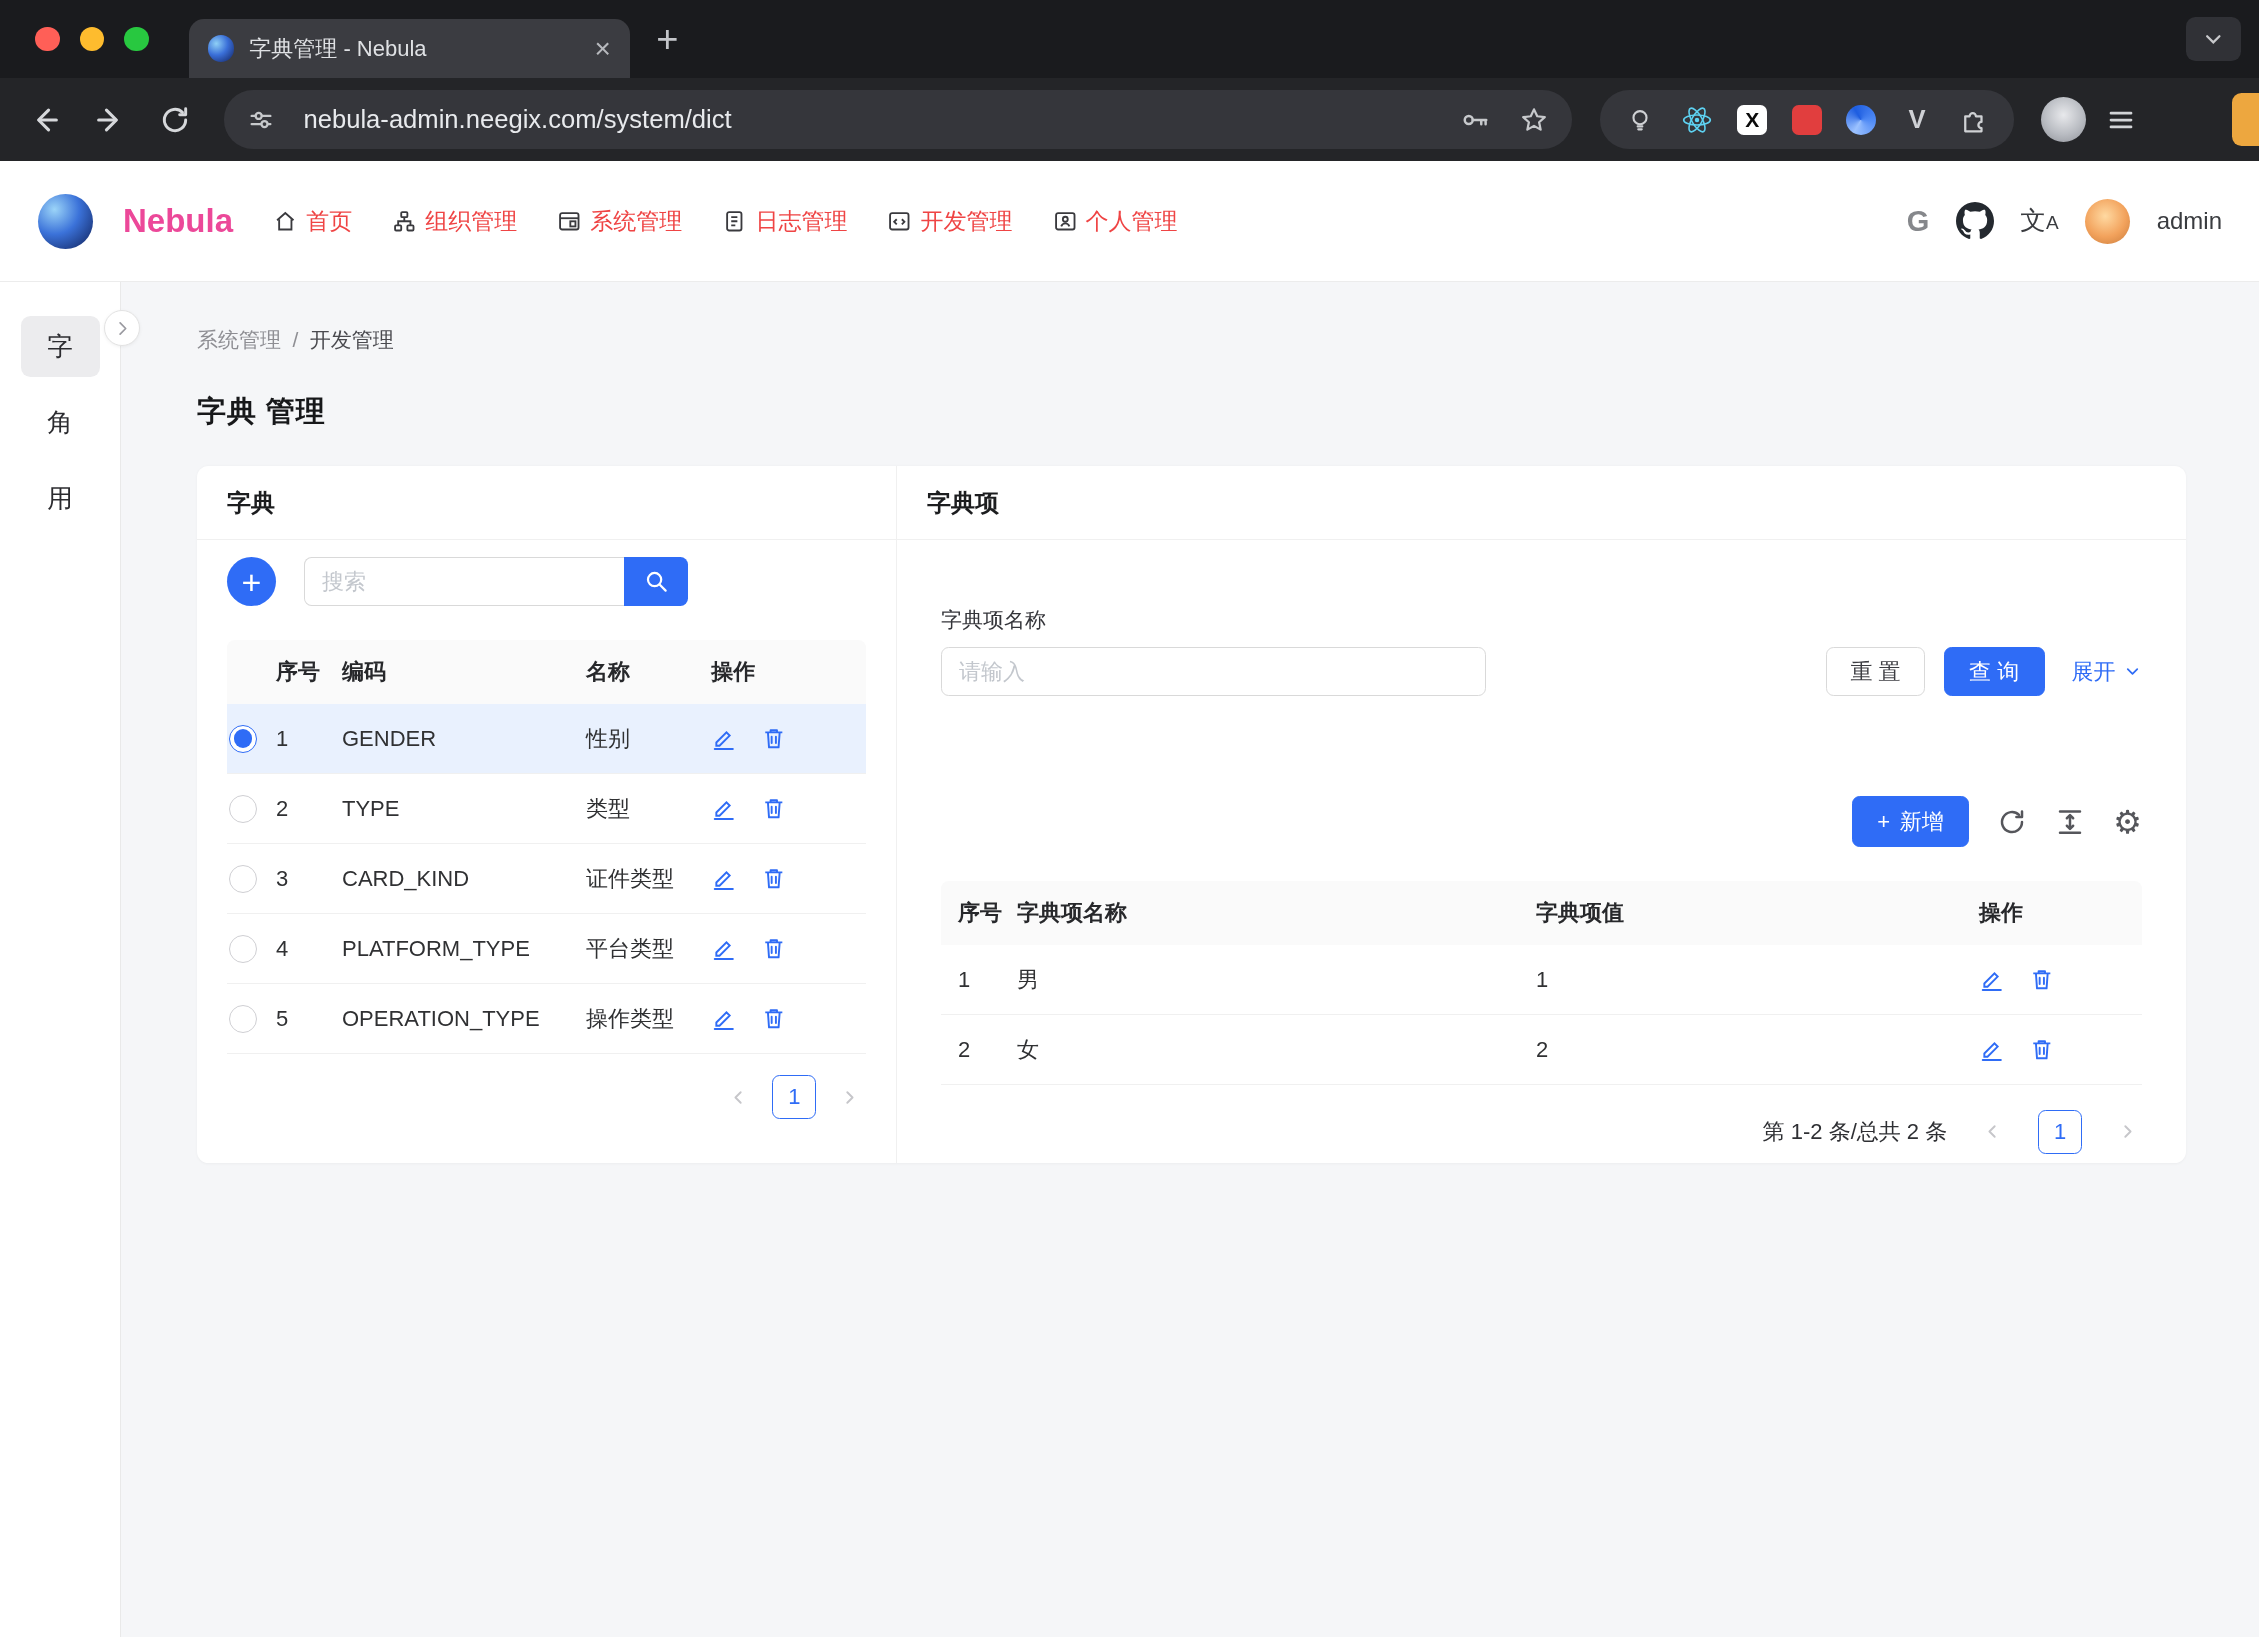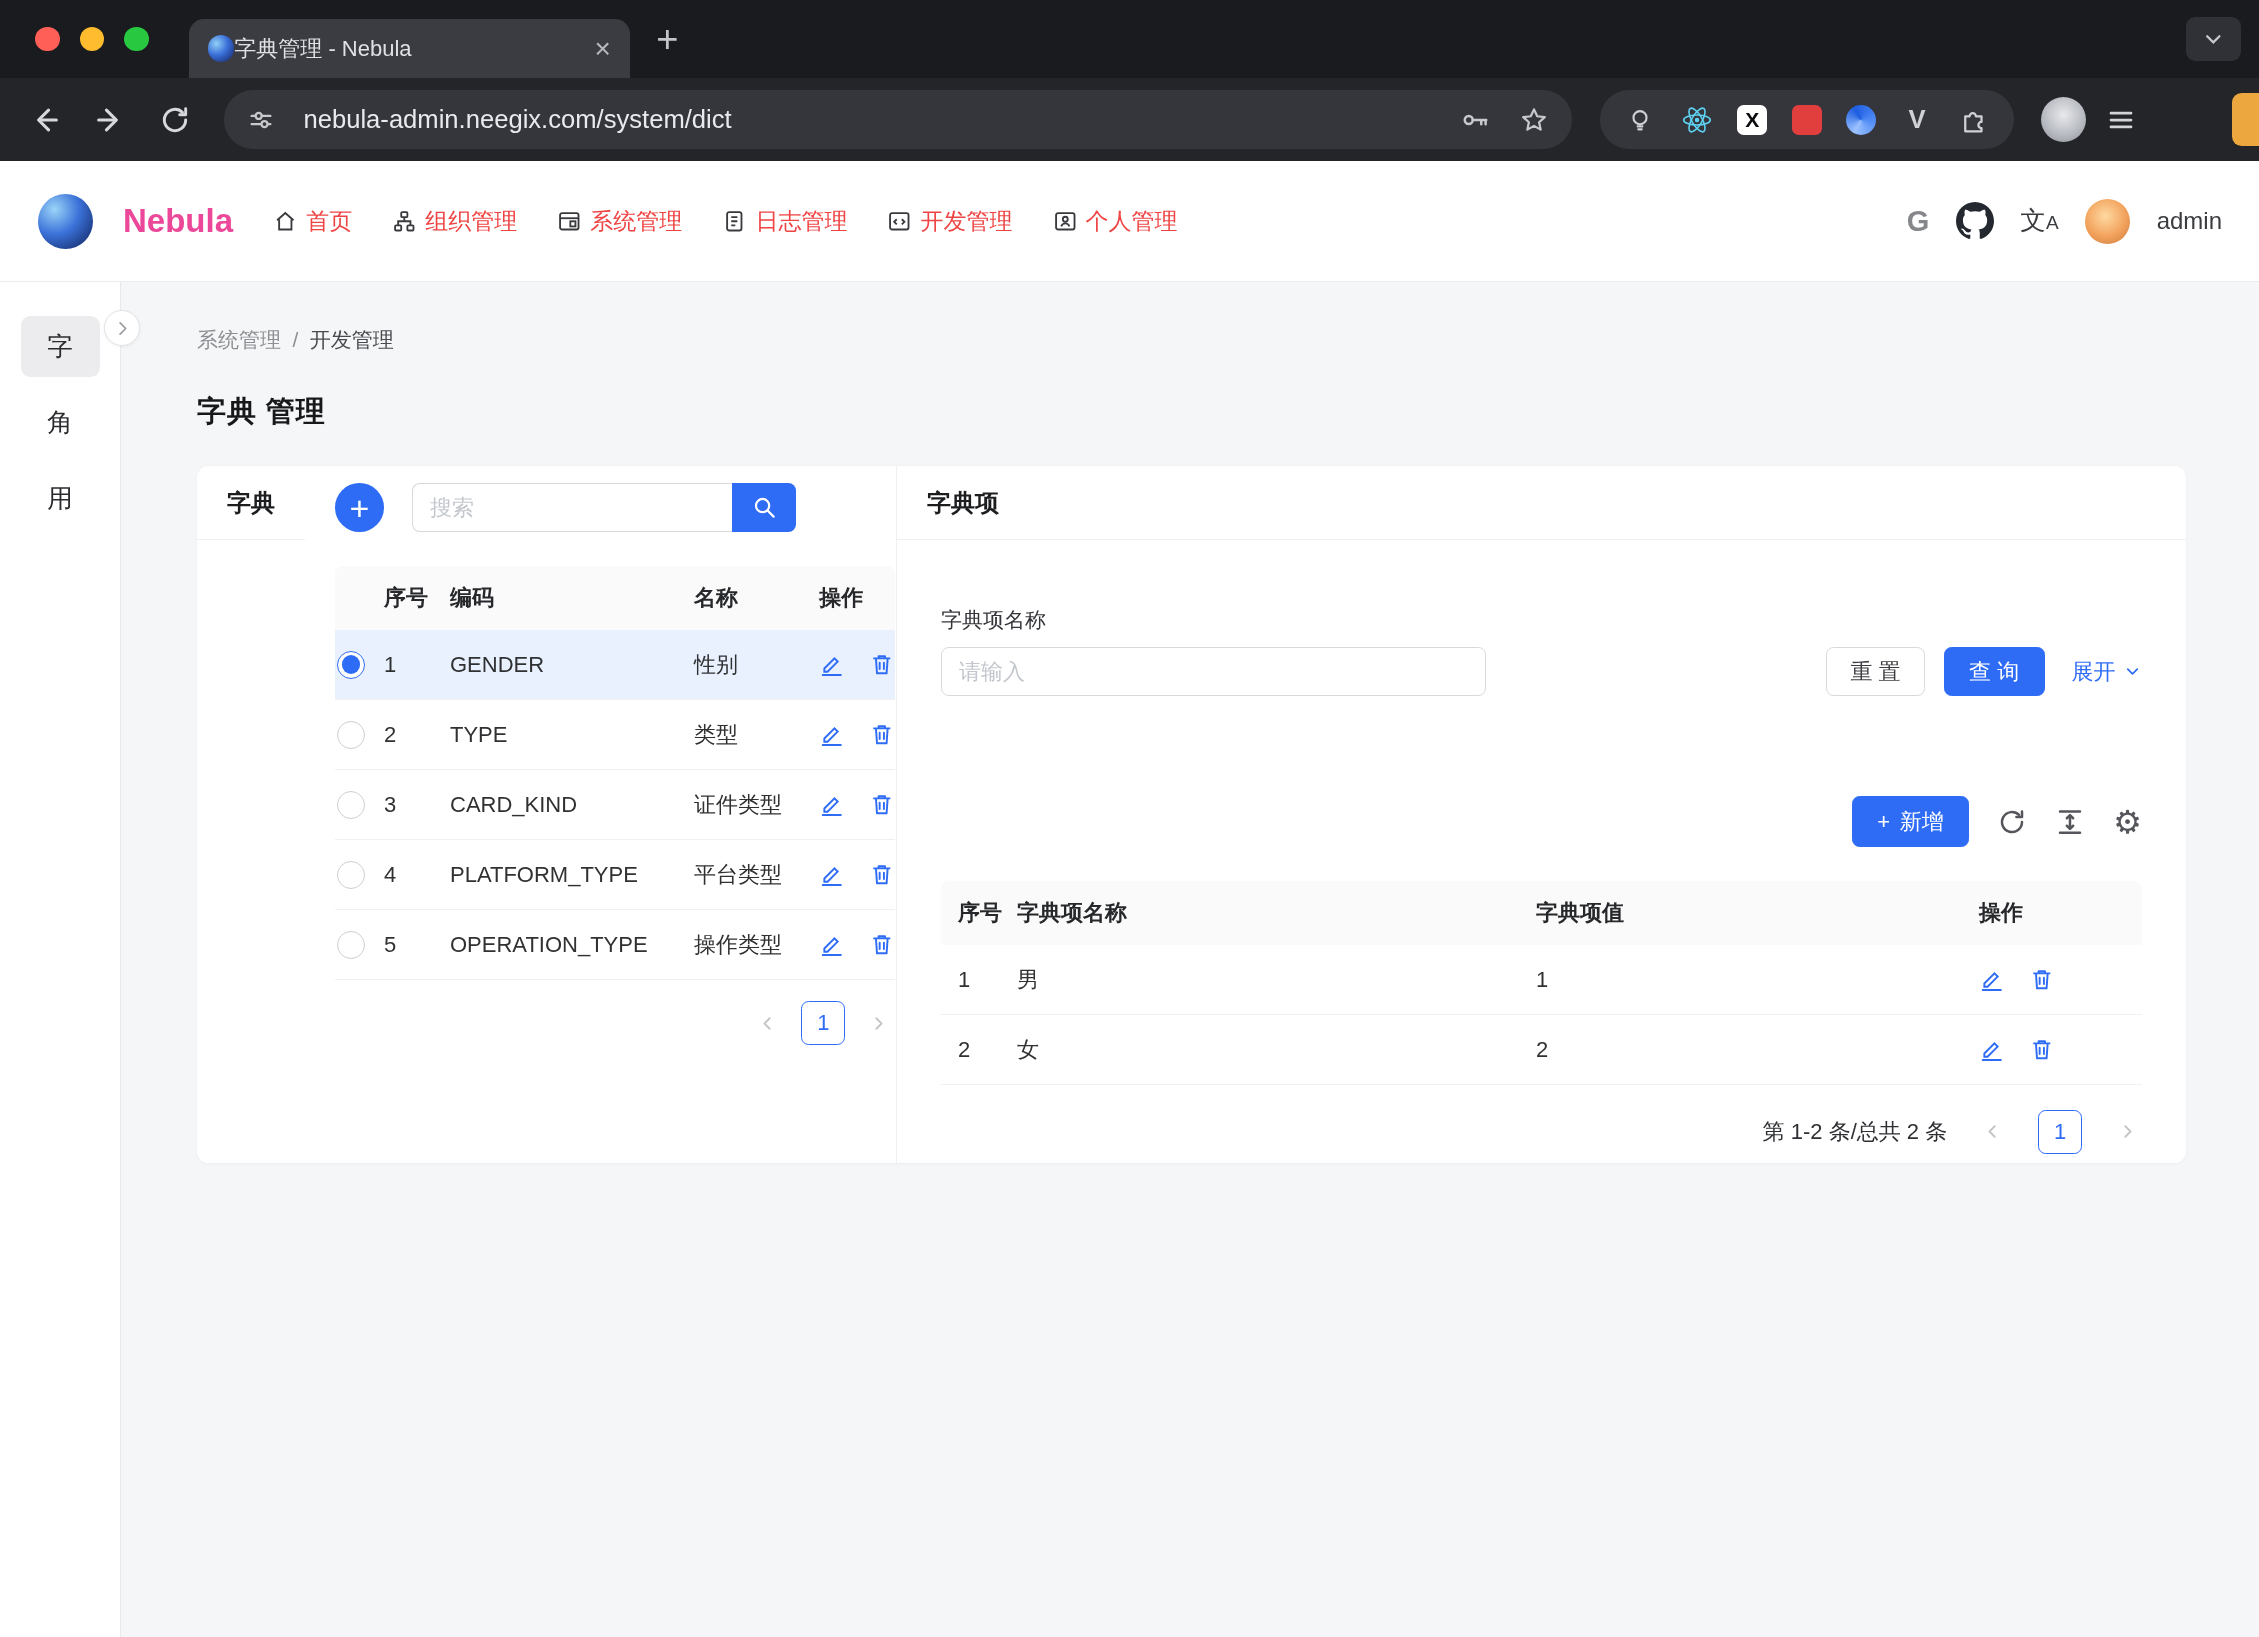--- a/index.html
+++ b/index.html
@@ -15,21 +15,21 @@
     background:#f5f6f8;color:#333;
   }
   svg{display:block}
 
   
   .chrome-top{height:78px;background:#1a1b1e;display:flex;align-items:center;position:relative}
   .traffic{display:flex;gap:20px;padding-left:35px;align-items:center}
   .light{width:24.6px;height:24.6px;border-radius:50%}
   .light.red{background:#ff5f57}.light.yellow{background:#febc2e}.light.green{background:#28c840}
   .tab{margin-left:40px;align-self:flex-end;width:441px;height:59px;background:#3b3c41;
-       border-radius:15px 15px 0 0;display:flex;align-items:center;padding:0 19px;}
+       border-radius:15px 15px 0 0;display:flex;align-items:center;padding:0 19px;gap:15px}
   .favicon{width:26.5px;height:26.5px;border-radius:50%;flex:none;
        background:radial-gradient(circle at 32% 32%,#8fd0f6 0%,#3a6fd8 45%,#11205c 100%)}
   .tab-title{color:#dfe1e4;font-size:22px;white-space:nowrap;overflow:hidden}
   .tab-close{margin-left:auto;color:#b7b9bd;font-size:28px;line-height:1;cursor:default}
   .newtab{color:#c3c5c9;font-size:38px;margin-left:26.5px;line-height:1}
   .tabsearch{margin-left:auto;margin-right:19px;width:55px;height:44px;border-radius:9.5px;
        background:#303136;display:flex;align-items:center;justify-content:center}
 
   .chrome-toolbar{height:83px;background:#242528;display:flex;align-items:center;padding-left:23px;position:relative}
   .tbtn{width:44px;height:44px;display:flex;align-items:center;justify-content:center;flex:none}
@@ -80,21 +80,21 @@
        border:0.9px solid #e3e3e3;display:flex;align-items:center;justify-content:center;z-index:3;
        box-shadow:0 0.9px 3.8px rgba(0,0,0,.06)}
 
   .main{flex:1;padding:0 74px 0 76px;overflow:hidden}
   .crumbs{margin-top:44px;font-size:21px;color:#8e8e93;display:flex;gap:11.4px;align-items:center}
   .crumb-cur{color:#4a4a4f}
   .page-title{margin-top:38px;font-size:29px;font-weight:bold;color:#17181a;letter-spacing:0.9px}
 
   .panels{margin-top:34px;display:flex;background:#fff;border-radius:11.4px;height:697px;
        box-shadow:0 0.9px 2.8px rgba(0,0,0,.04);overflow:hidden}
-  .panel-left{width:700px;border-right:0.9px solid var(--border);display:flex;flex-direction:row;flex:none}
+  .panel-left{width:700px;border-right:0.9px solid var(--border);display:flex;flex-direction:column;flex:none}
   .panel-right{flex:1;display:flex;flex-direction:column}
   .panel-head{height:74px;display:flex;align-items:center;padding:0 30px;border-bottom:0.9px solid var(--border);
        font-size:24px;font-weight:bold;color:#1c1d1f;flex:none}
 
   
   .left-body{padding:17px 30px 0;display:flex;flex-direction:column}
   .controls{display:flex;align-items:center}
   .add-circle{width:49px;height:49px;border-radius:50%;background:var(--primary);color:#fff;font-size:34px;
        display:flex;align-items:center;justify-content:center;line-height:1;border:none}
   .search-wrap{display:flex;margin-left:28px}

